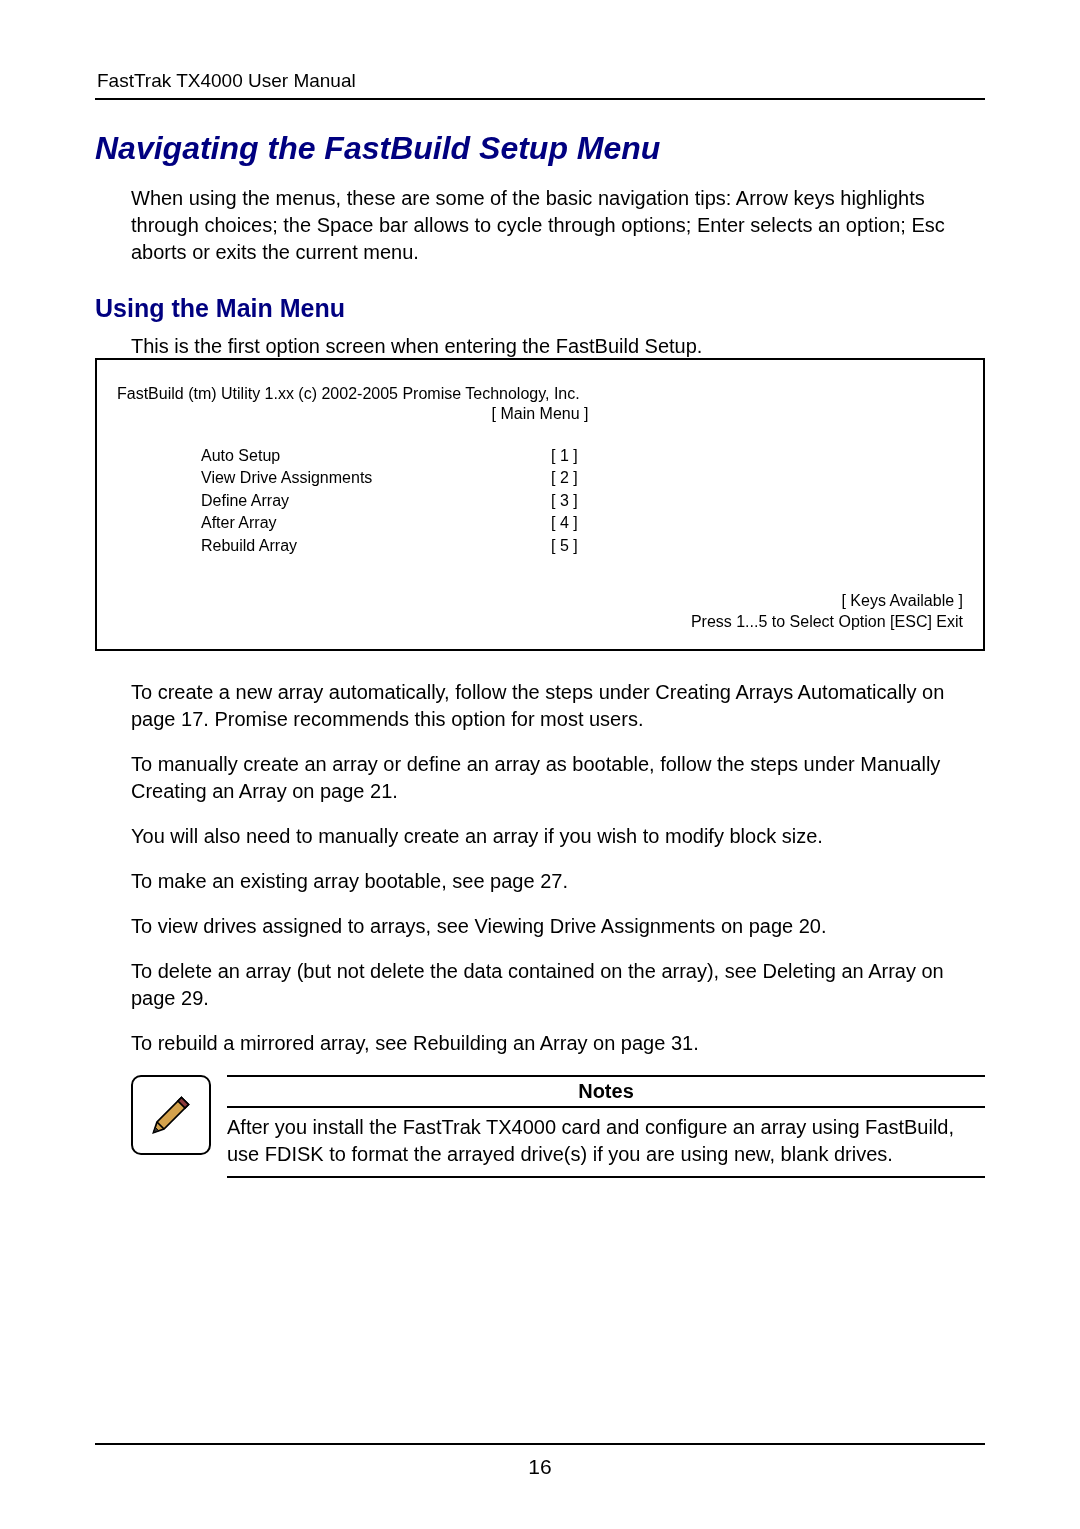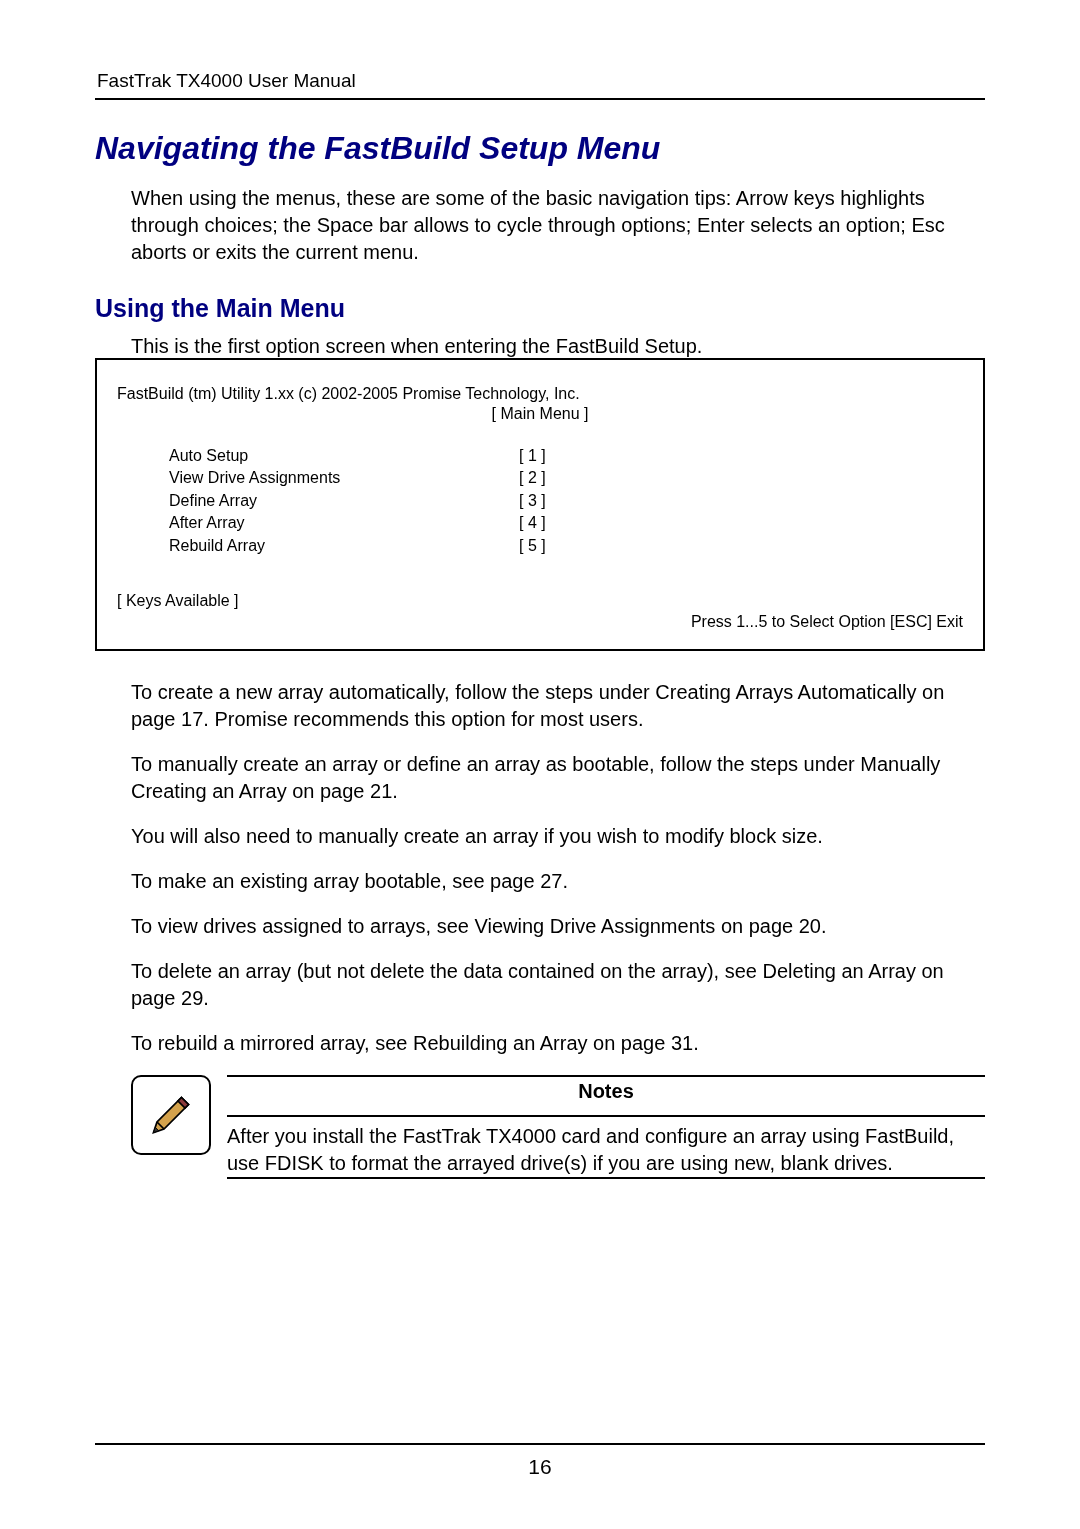--- a/index.html
+++ b/index.html
@@ -66,39 +66,39 @@
     .menu-title-line {
       margin-bottom: 2px;
     }
     
     .menu-subtitle {
       text-align: center;
       margin-bottom: 22px;
     }
     
     .menu-items {
-      margin-left: 52px;
+      margin-left: 84px;
       margin-bottom: 35px;
     }
     
     .menu-item {
       display: flex;
       line-height: 1.4;
     }
     
     .menu-item-label {
       width: 350px;
     }
     
     .menu-item-key {
       width: 60px;
     }
     
     .keys-section {
-      text-align: left;
+      text-align: right;
       margin-bottom: 3px;
     }
     
     .keys-instruction {
       text-align: right;
     }
     
     .para {
       font-size: 20px;
       line-height: 1.35;
@@ -131,31 +131,31 @@
     }
     
     .note-content {
       flex: 1;
     }
     
     .note-header {
       text-align: center;
       font-size: 20px;
       font-weight: bold;
-      padding-bottom: 12px;
+      padding-bottom: 3px;
       border-top: 2px solid #000;
       border-bottom: 2px solid #000;
       padding-top: 3px;
       margin-bottom: 6px;
     }
     
     .note-text {
       font-size: 20px;
       line-height: 1.35;
-      padding-bottom: 0;
+      padding-bottom: 8px;
       border-bottom: 2px solid #000;
     }
     
     .footer {
       position: absolute;
       bottom: 50px;
       left: 95px;
       right: 95px;
     }
     

